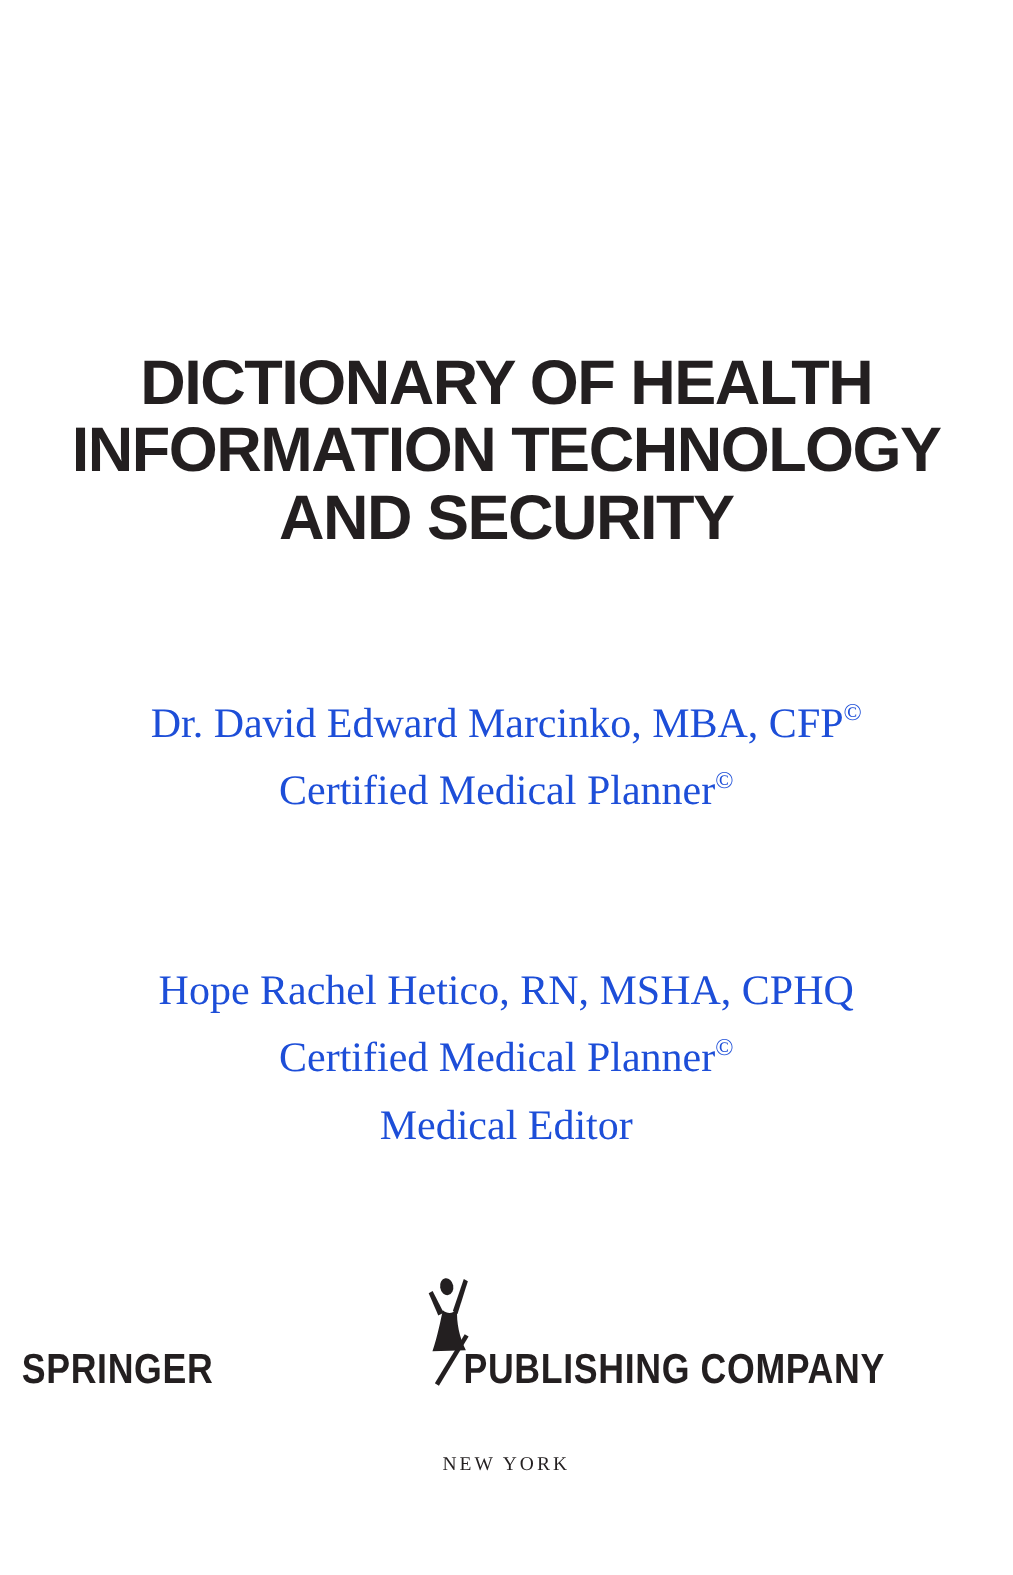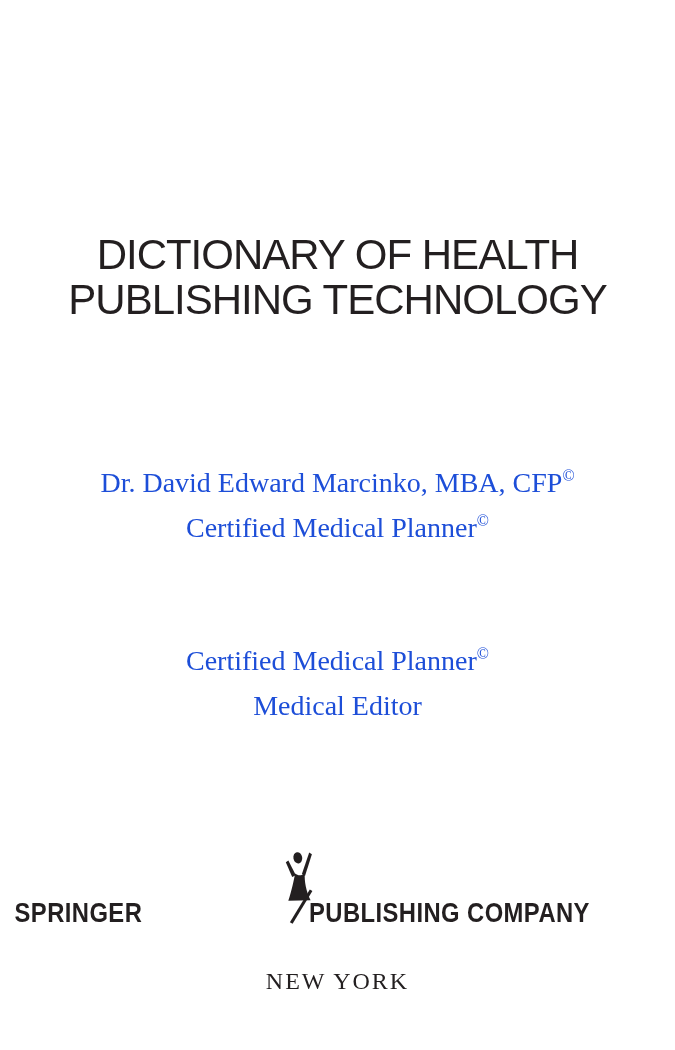--- a/index.html
+++ b/index.html
@@ -13,21 +13,21 @@
   .page {
     position: relative;
     width: 675px; height: 1050px;
     background: #ffffff;
   }
   .book-title {
     position: absolute;
     top: 232px; left: 0; right: 0;
     text-align: center;
     font-family: "Liberation Sans", sans-serif;
-    font-weight: 400;
+    font-weight: 700;
     font-size: 42px;
     line-height: 45px;
     letter-spacing: -1px;
     color: #231f20;
   }
   .byline-group { position: absolute; left: 0; right: 0; text-align: center; }
   .byline-group.first  { top: 460px; }
   .byline-group.second { top: 638px; }
   .byline {
     font-family: "Liberation Serif", serif;
@@ -52,41 +52,43 @@
     color: #231f20;
   }
   .pub-left  { top: 58px; right: 422px; transform: scaleX(0.85); transform-origin: right top; }
   .pub-right { top: 58px; left: 281px;  transform: scaleX(0.85); transform-origin: left top; }
   .figure-icon { position: absolute; left: 248px; top: 5px; width: 60px; height: 85px; }
   .pub-city {
     position: absolute;
     top: 968px; left: 0; right: 0;
     text-align: center;
     font-family: "Liberation Serif", serif;
-    font-size: 24px;
+    font-size: 13px;
     letter-spacing: 2px;
     color: #231f20;
   }
 </style>
 </head>
 <body>
 
 <div class="page">
 
   <div class="book-title">
     <div>DICTIONARY OF HEALTH</div>
-    <div>PUBLISHING TECHNOLOGY</div>
+    <div>INFORMATION TECHNOLOGY</div>
+    <div>AND SECURITY</div>
   </div>
 
   <div class="byline-group first">
     <div class="byline"><span>Dr. David Edward Marcinko, MBA, CFP</span><span class="sup">©</span></div>
     <div class="byline"><span>Certified Medical Planner</span><span class="sup">©</span></div>
   </div>
 
   <div class="byline-group second">
+    <div class="byline"><span>Hope Rachel Hetico, RN, MSHA, CPHQ</span><span class="sup"></span></div>
     <div class="byline"><span>Certified Medical Planner</span><span class="sup">©</span></div>
     <div class="byline">Medical Editor</div>
   </div>
 
   <div class="publisher">
     <span class="pub-word pub-left">SPRINGER</span>
     <svg class="figure-icon" viewBox="0 0 60 85" xmlns="http://www.w3.org/2000/svg">
       <g fill="#231f20">
         <path d="M33.8,45.5 L36.4,47 L16.6,79.8 L13.9,78.2 Z"></path>
         <path d="M19.2,29.5 C17.8,36 15.8,46.5 12.3,56.8 L34.6,56.2 C30.2,47.5 28.2,37.5 28.8,29 C25.6,32 22.2,32 19.2,29.5 Z"></path>

